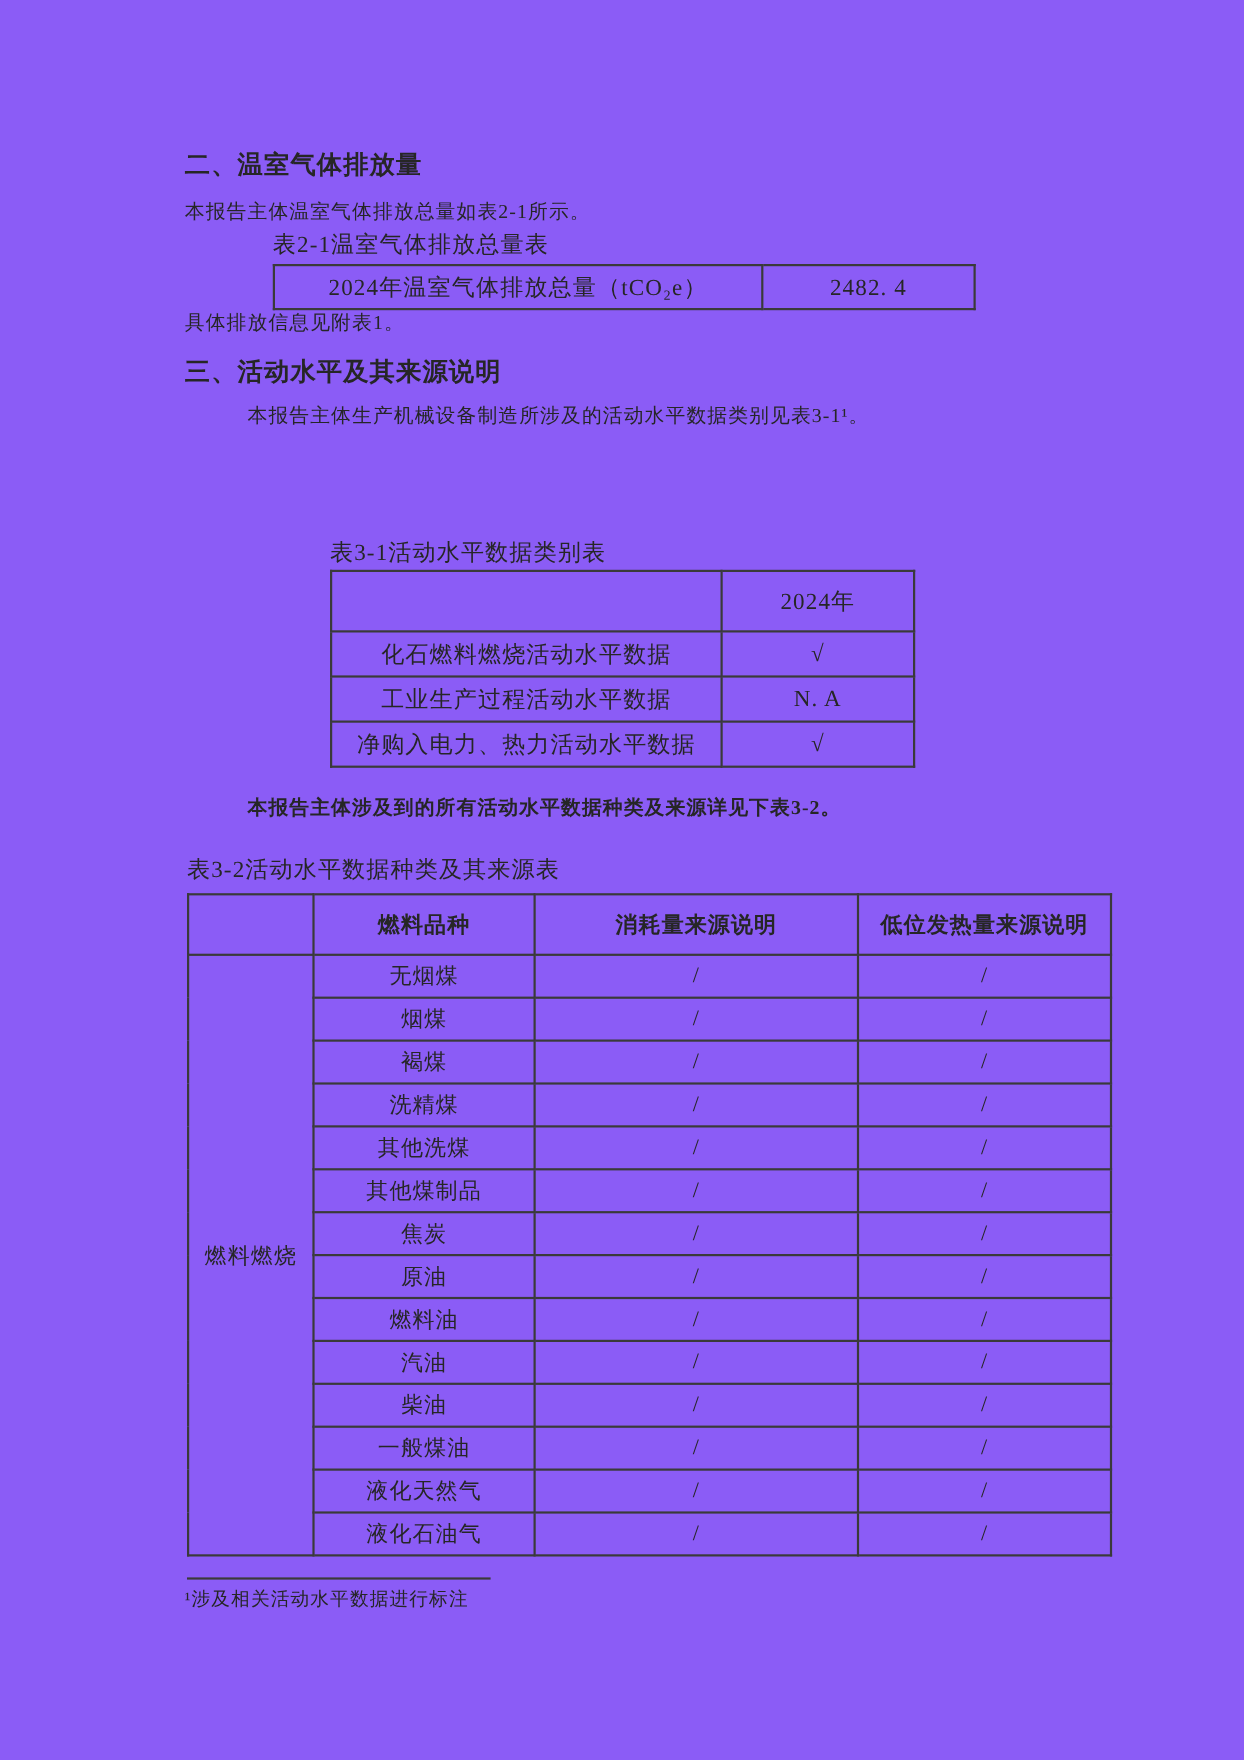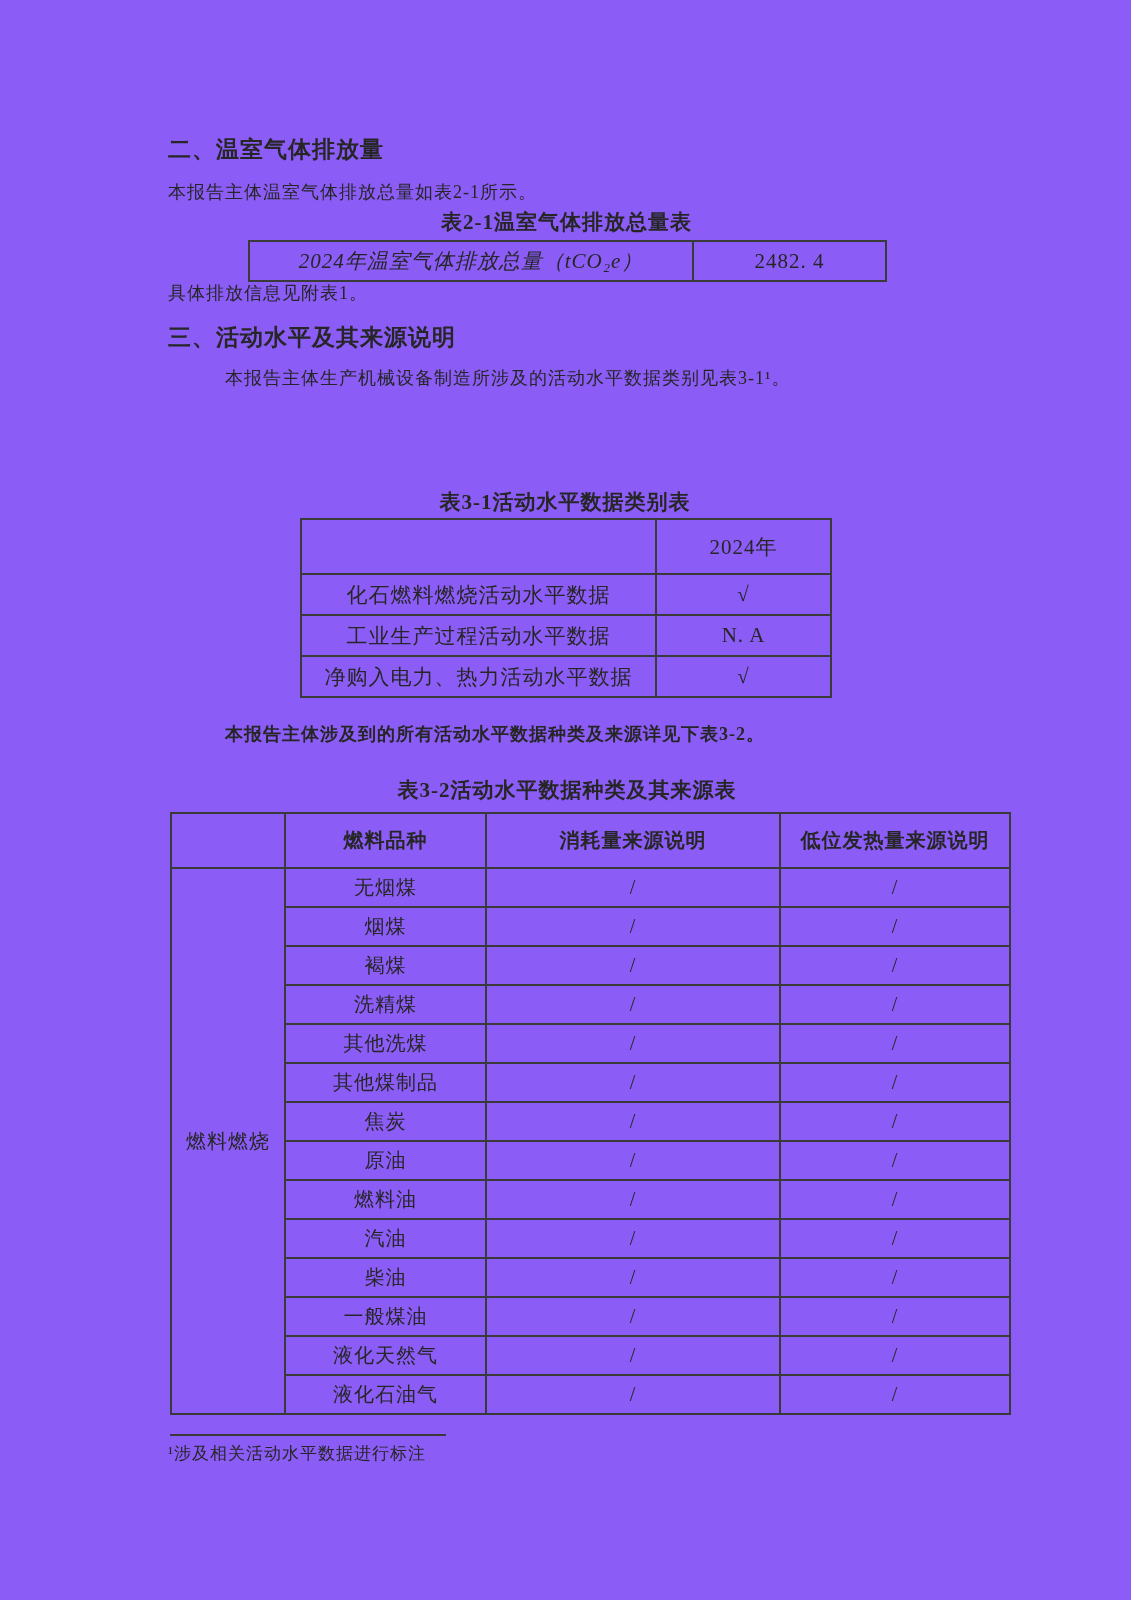--- a/index.html
+++ b/index.html
@@ -12,21 +12,21 @@
   .sec-heading {
     position:absolute; left:168px; font-size:23px; font-weight:bold;
     letter-spacing:1px; white-space:nowrap;
   }
   .para {
     position:absolute; left:168px; font-size:18px; white-space:nowrap;
     letter-spacing:1px;
   }
   .para.indent { text-indent:57px; }
   .tbl-caption {
-    position:absolute; font-size:21px; font-weight:bold; text-align:center;
+    position:absolute; font-size:21px; font-weight:normal; 
     letter-spacing:1px;
   }
   table {
     position:absolute; border-collapse:collapse; table-layout:fixed;
     font-size:21px; color:#262626;
   }
   td, th {
     border:2px solid #3a3a3a; text-align:center; vertical-align:middle;
     font-weight:normal; overflow:hidden; letter-spacing:1px;
   }
@@ -52,21 +52,21 @@
 
 <div class="page">
 
   <div class="sec-heading" style="top:134px;">二、温室气体排放量</div>
   <div class="para" style="top:180px;">本报告主体温室气体排放总量如表2-1所示。</div>
 
   <div class="tbl-caption" style="left:248px; top:208px; width:637px;">表2-1温室气体排放总量表</div>
   <table class="t21">
     <tbody>
       <tr>
-        <td style="width:444px;font-style:italic;">2024年温室气体排放总量（tCO₂e）</td>
+        <td style="width:444px;">2024年温室气体排放总量（tCO₂e）</td>
         <td style="width:193px;margin-top:46px;">2482. 4</td>
       </tr>
     </tbody>
   </table>
   <div class="para" style="top:281px;">具体排放信息见附表1。</div>
 
   <div class="sec-heading" style="top:322px;">三、活动水平及其来源说明</div>
   <div class="para indent" style="top:366px;">本报告主体生产机械设备制造所涉及的活动水平数据类别见表3-1¹。</div>
 
   <div class="tbl-caption" style="left:300px; top:488px; width:530px;">表3-1活动水平数据类别表</div>

